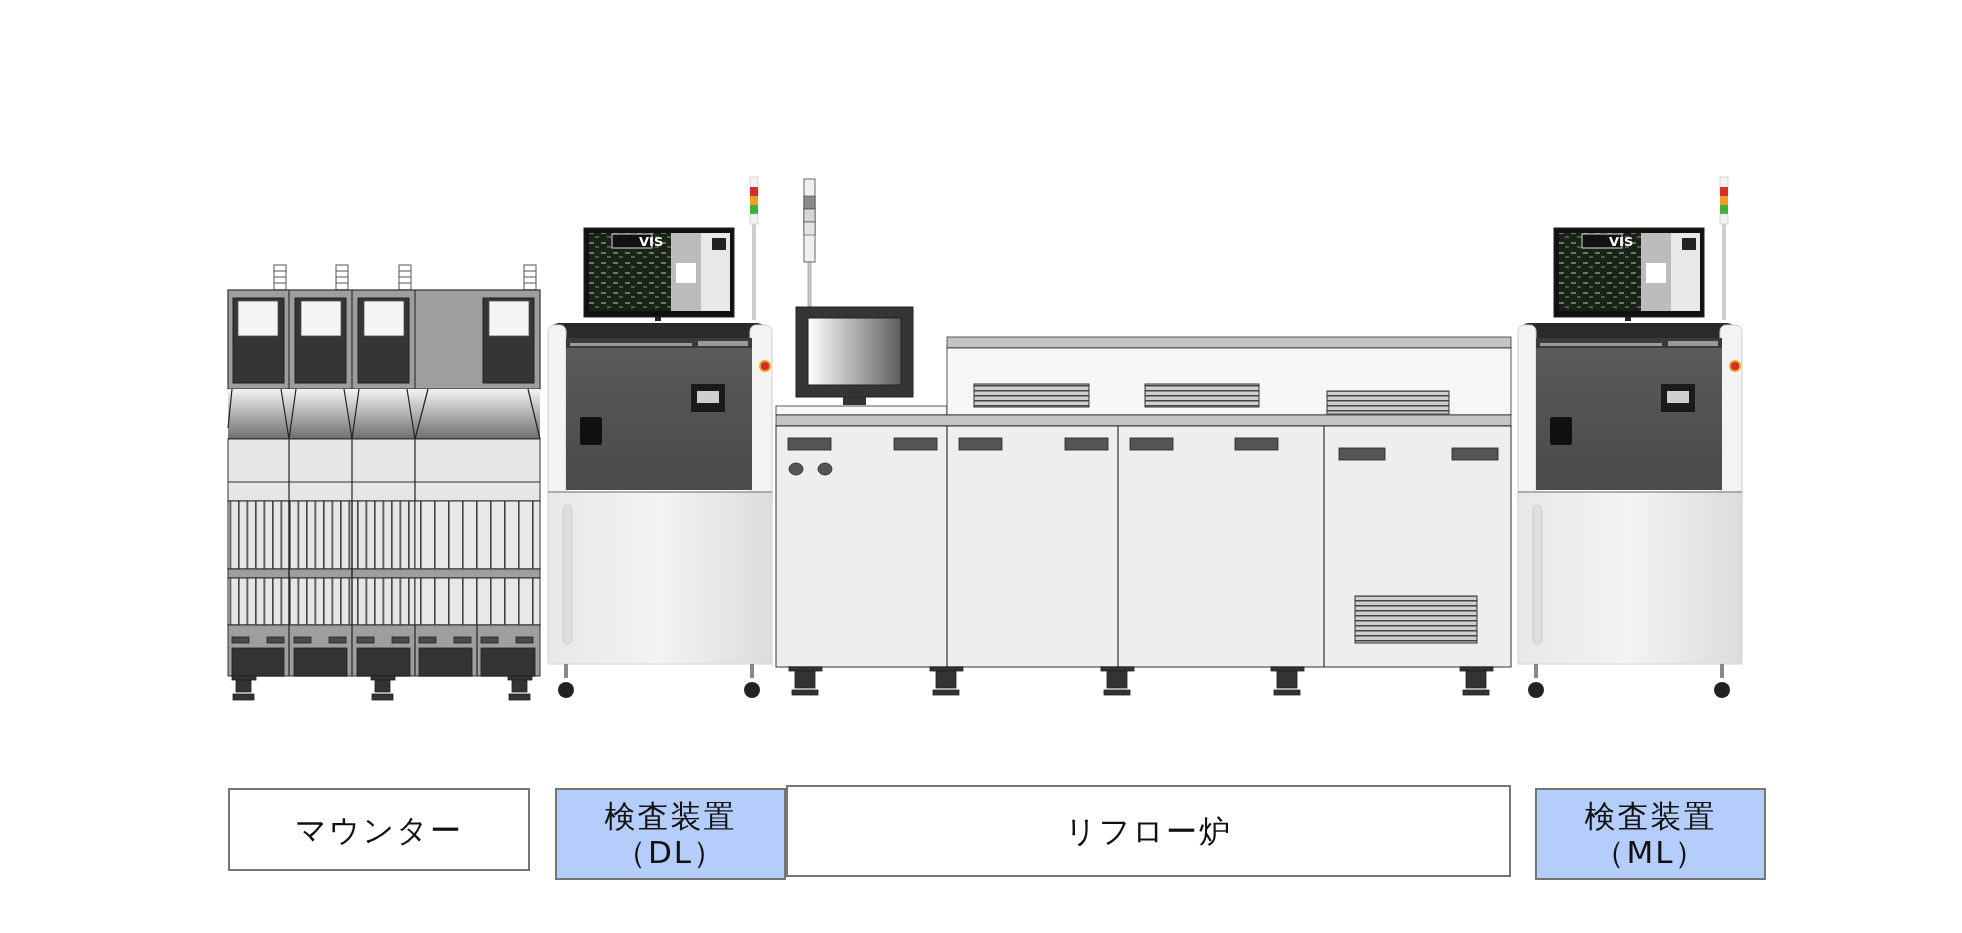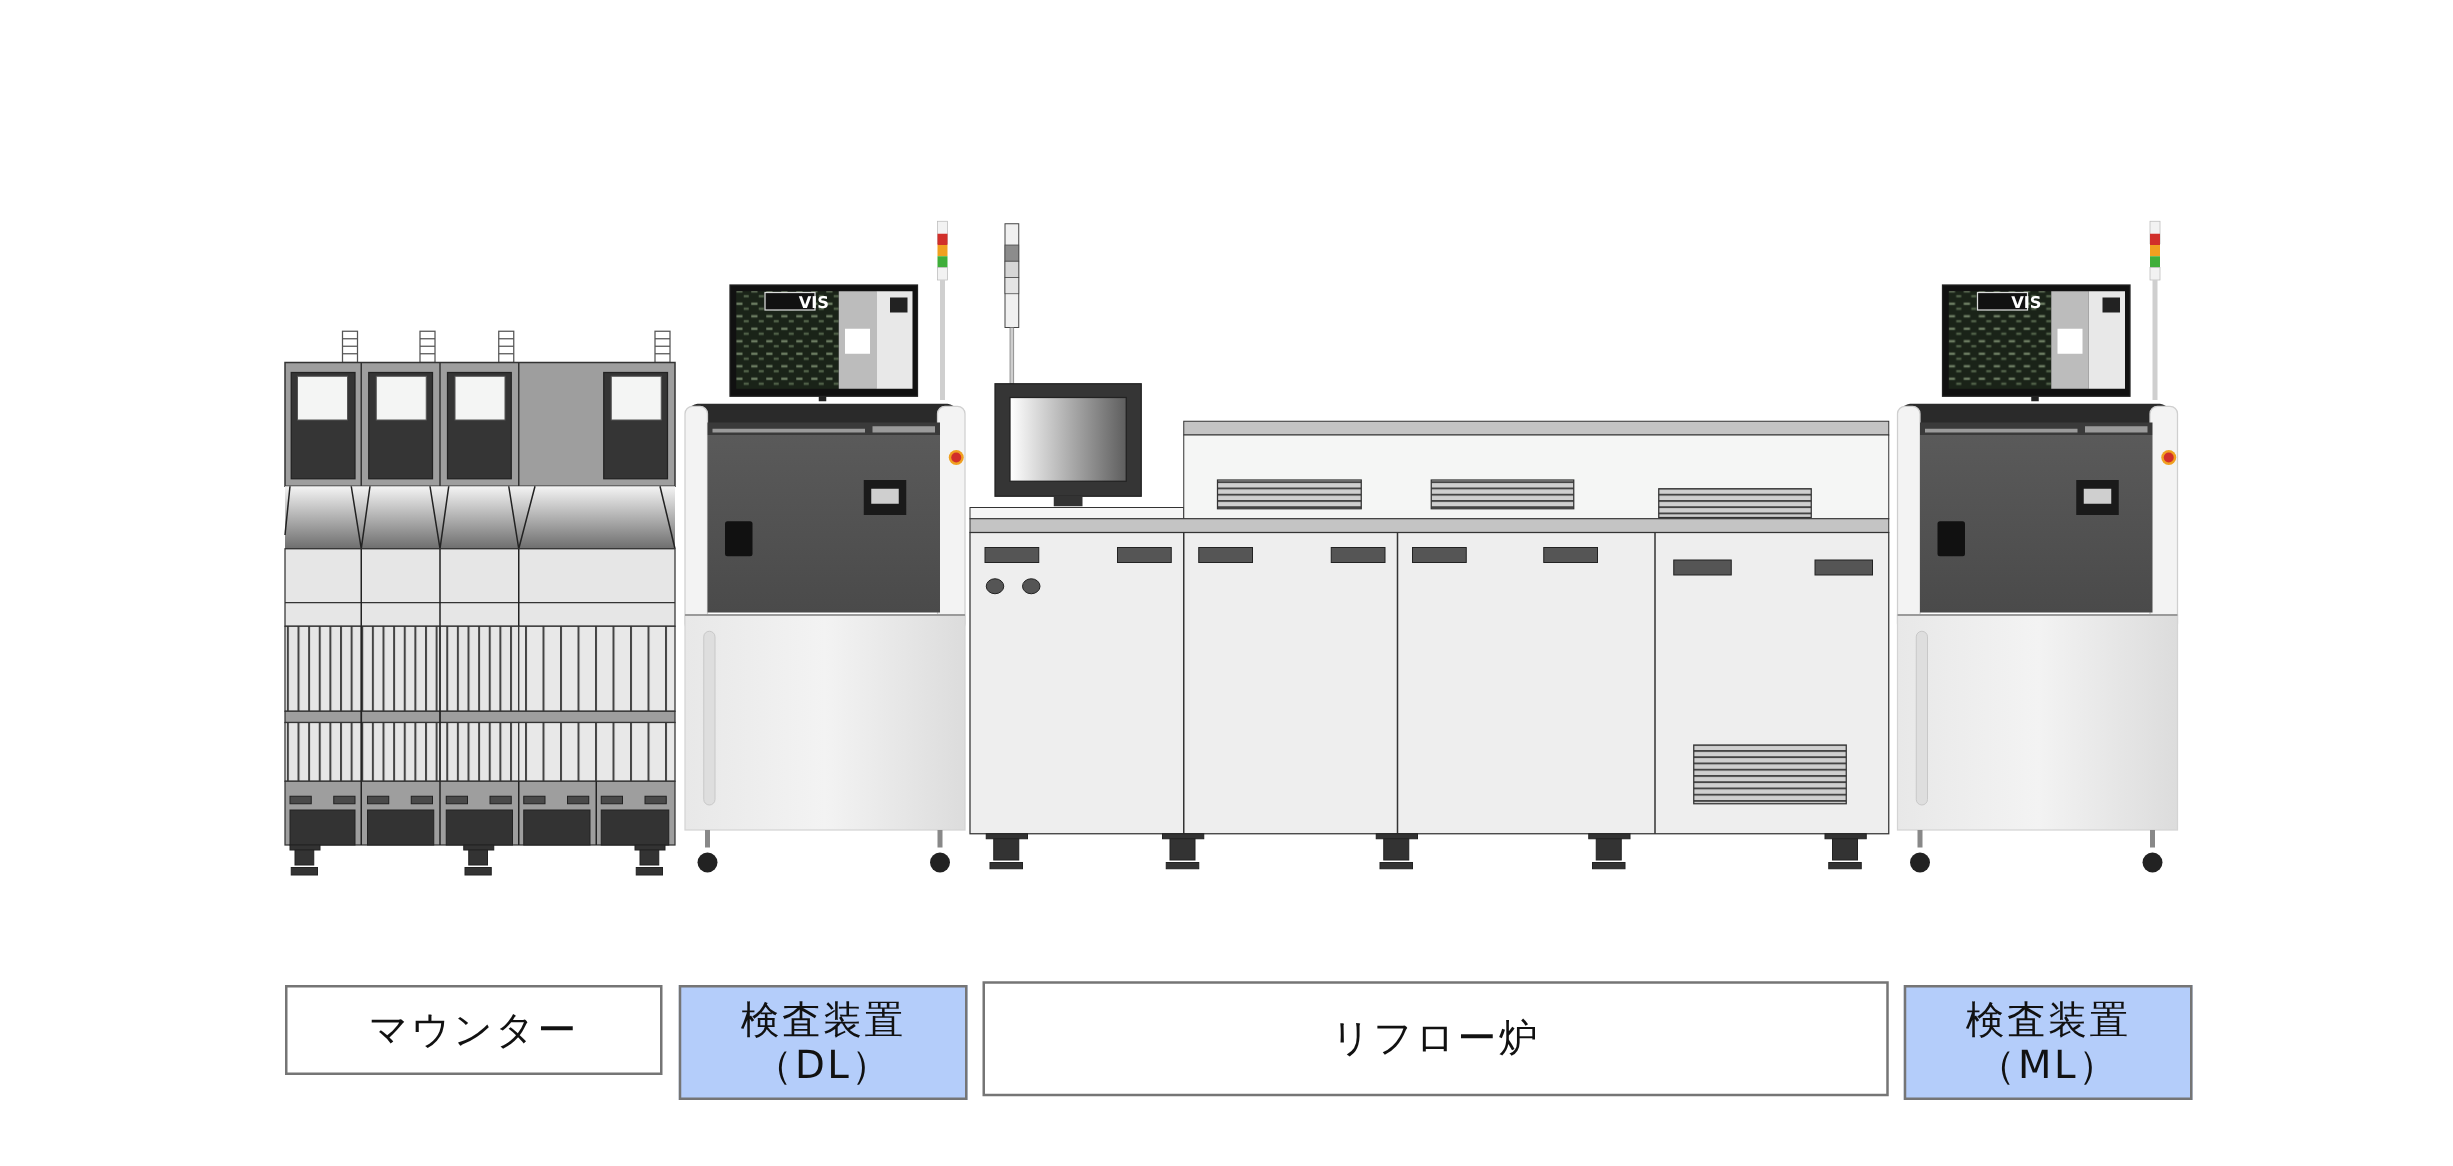--- a/index.html
+++ b/index.html
@@ -5,21 +5,21 @@
   html, body { margin: 0; padding: 0; background: #ffffff; }
   body { width: 1962px; height: 933px; position: relative; overflow: hidden;
          font-family: "DejaVu Sans", "Liberation Sans", sans-serif; }
   .scene { position: absolute; left: 0; top: 0; width: 1962px; height: 933px; }
   .label-box {
     position: absolute; box-sizing: border-box; border: 2px solid #757575;
     display: flex; flex-direction: column; align-items: center; justify-content: center;
     color: #111; font-size: 31px; line-height: 36px; letter-spacing: 2px;
   }
   .label-box.plain { background: #ffffff; }
-  .label-box.hl { background: #b4cdfa; }
+  .label-box.hl { background: #b4cdfa; margin-left: 12px; }
   .label-box span { display: block; text-align: center; }
 </style>
 </head>
 <body>
 
 <svg class="scene" width="1962" height="933" viewBox="0 0 1962 933" xmlns="http://www.w3.org/2000/svg">
   <defs>
     <linearGradient id="hoodGrad" x1="0" y1="0" x2="0" y2="1">
       <stop offset="0" stop-color="#f4f4f4"></stop>
       <stop offset="1" stop-color="#6e6e6e"></stop>
@@ -294,21 +294,21 @@
     <rect x="548" y="492" width="224" height="172" fill="url(#bodyGrad)" stroke="#d4d4d4" stroke-width="1"></rect>
     <line x1="548" y1="492" x2="772" y2="492" stroke="#9a9a9a" stroke-width="1.5"></line>
     <rect x="563" y="505" width="9" height="139" rx="4.5" fill="#dedede" stroke="#c8c8c8" stroke-width="0.8"></rect>
     <rect x="564" y="664" width="4" height="14" fill="#888"></rect>
     <ellipse cx="566" cy="690" rx="8" ry="8" fill="#222"></ellipse>
     <rect x="750" y="664" width="4" height="14" fill="#888"></rect>
     <ellipse cx="752" cy="690" rx="8" ry="8" fill="#222"></ellipse>
   </g>
 </svg>
 
-<div class="label-box plain" style="left:228px; top:788px; width:302px; height:72px;">
+<div class="label-box plain" style="left:228px; top:788px; width:302px; height:83px;">
   <span>マウンター</span>
 </div>
 
 <div class="label-box hl" style="left:543px; top:788px; width:231px; height:92px;">
   <span>検査装置</span>
   <span>（DL）</span>
 </div>
 
 <div class="label-box plain" style="left:786px; top:785px; width:725px; height:92px;">
   <span>リフロー炉</span>

